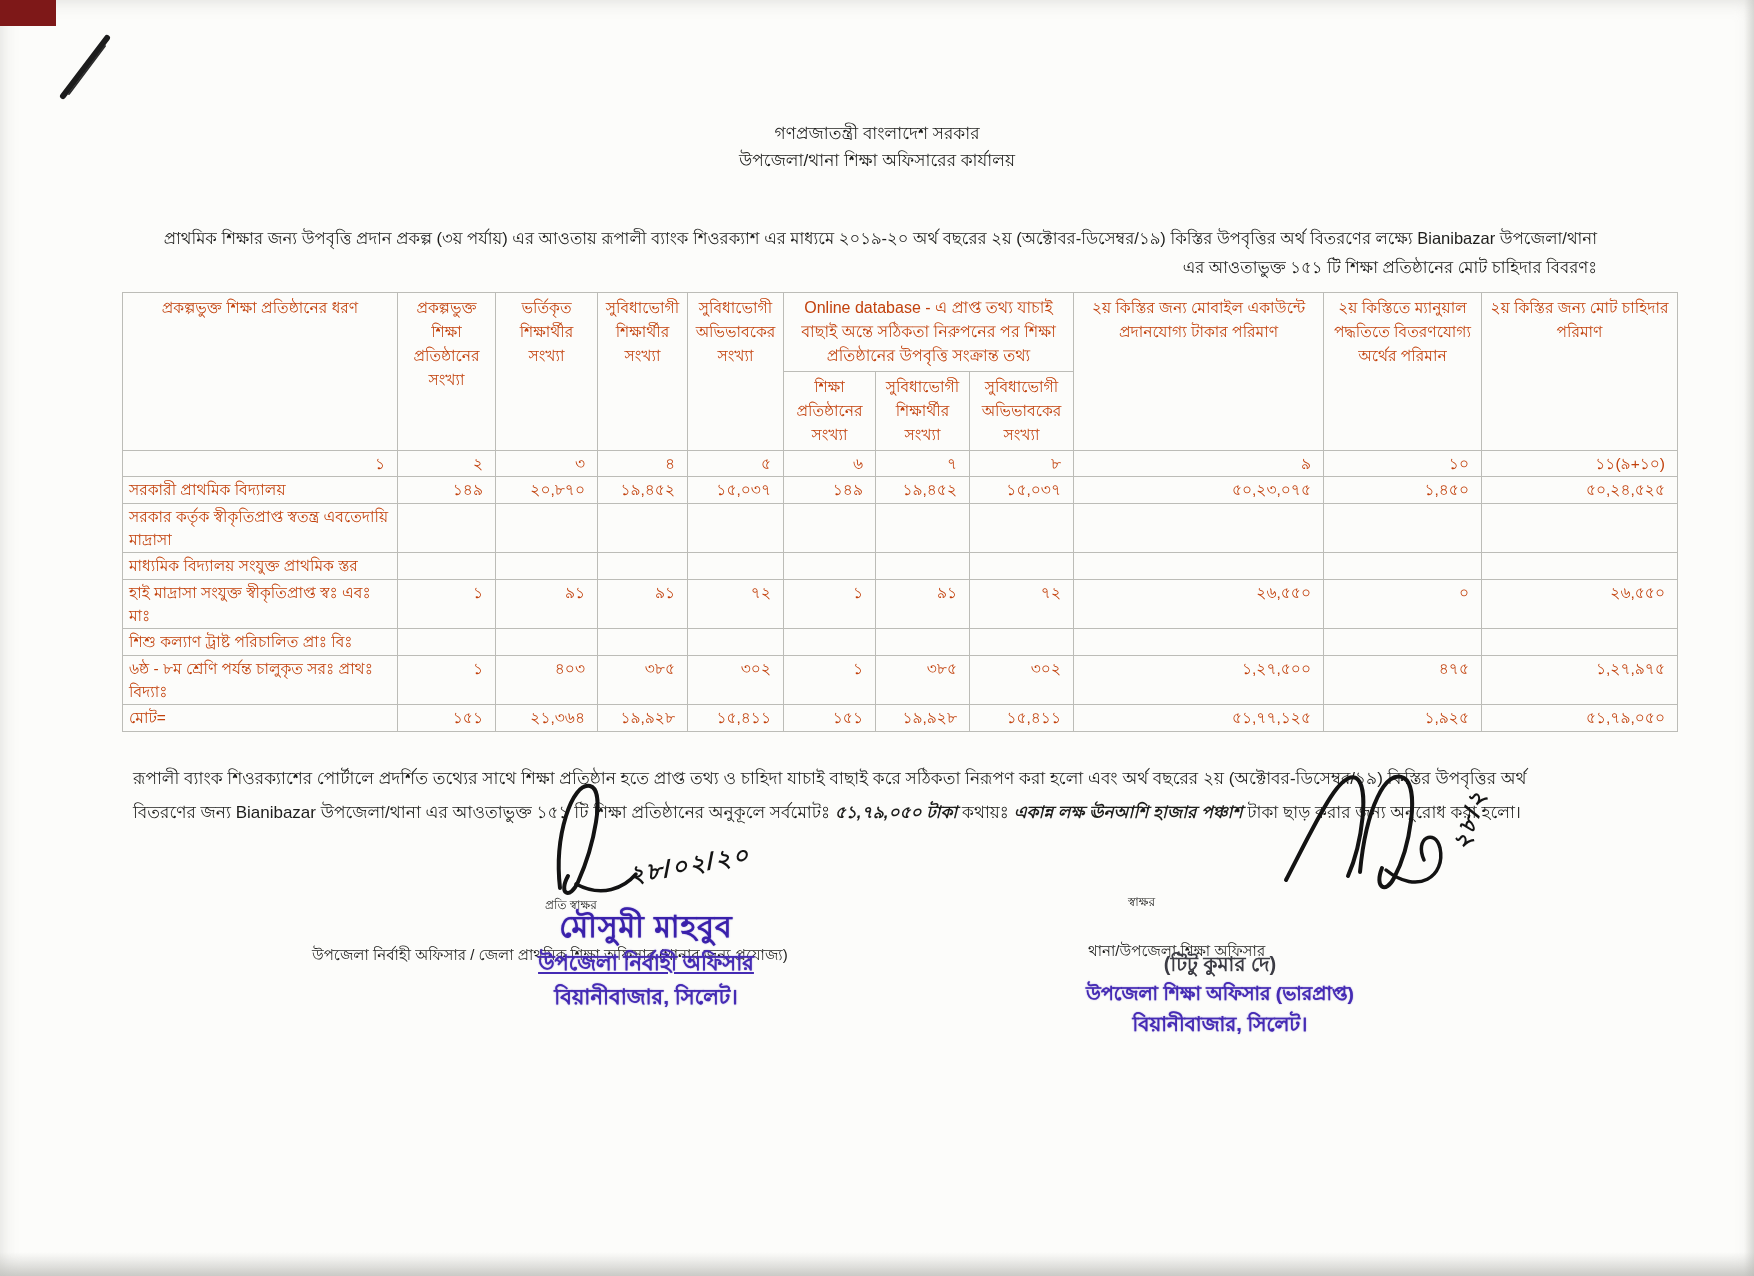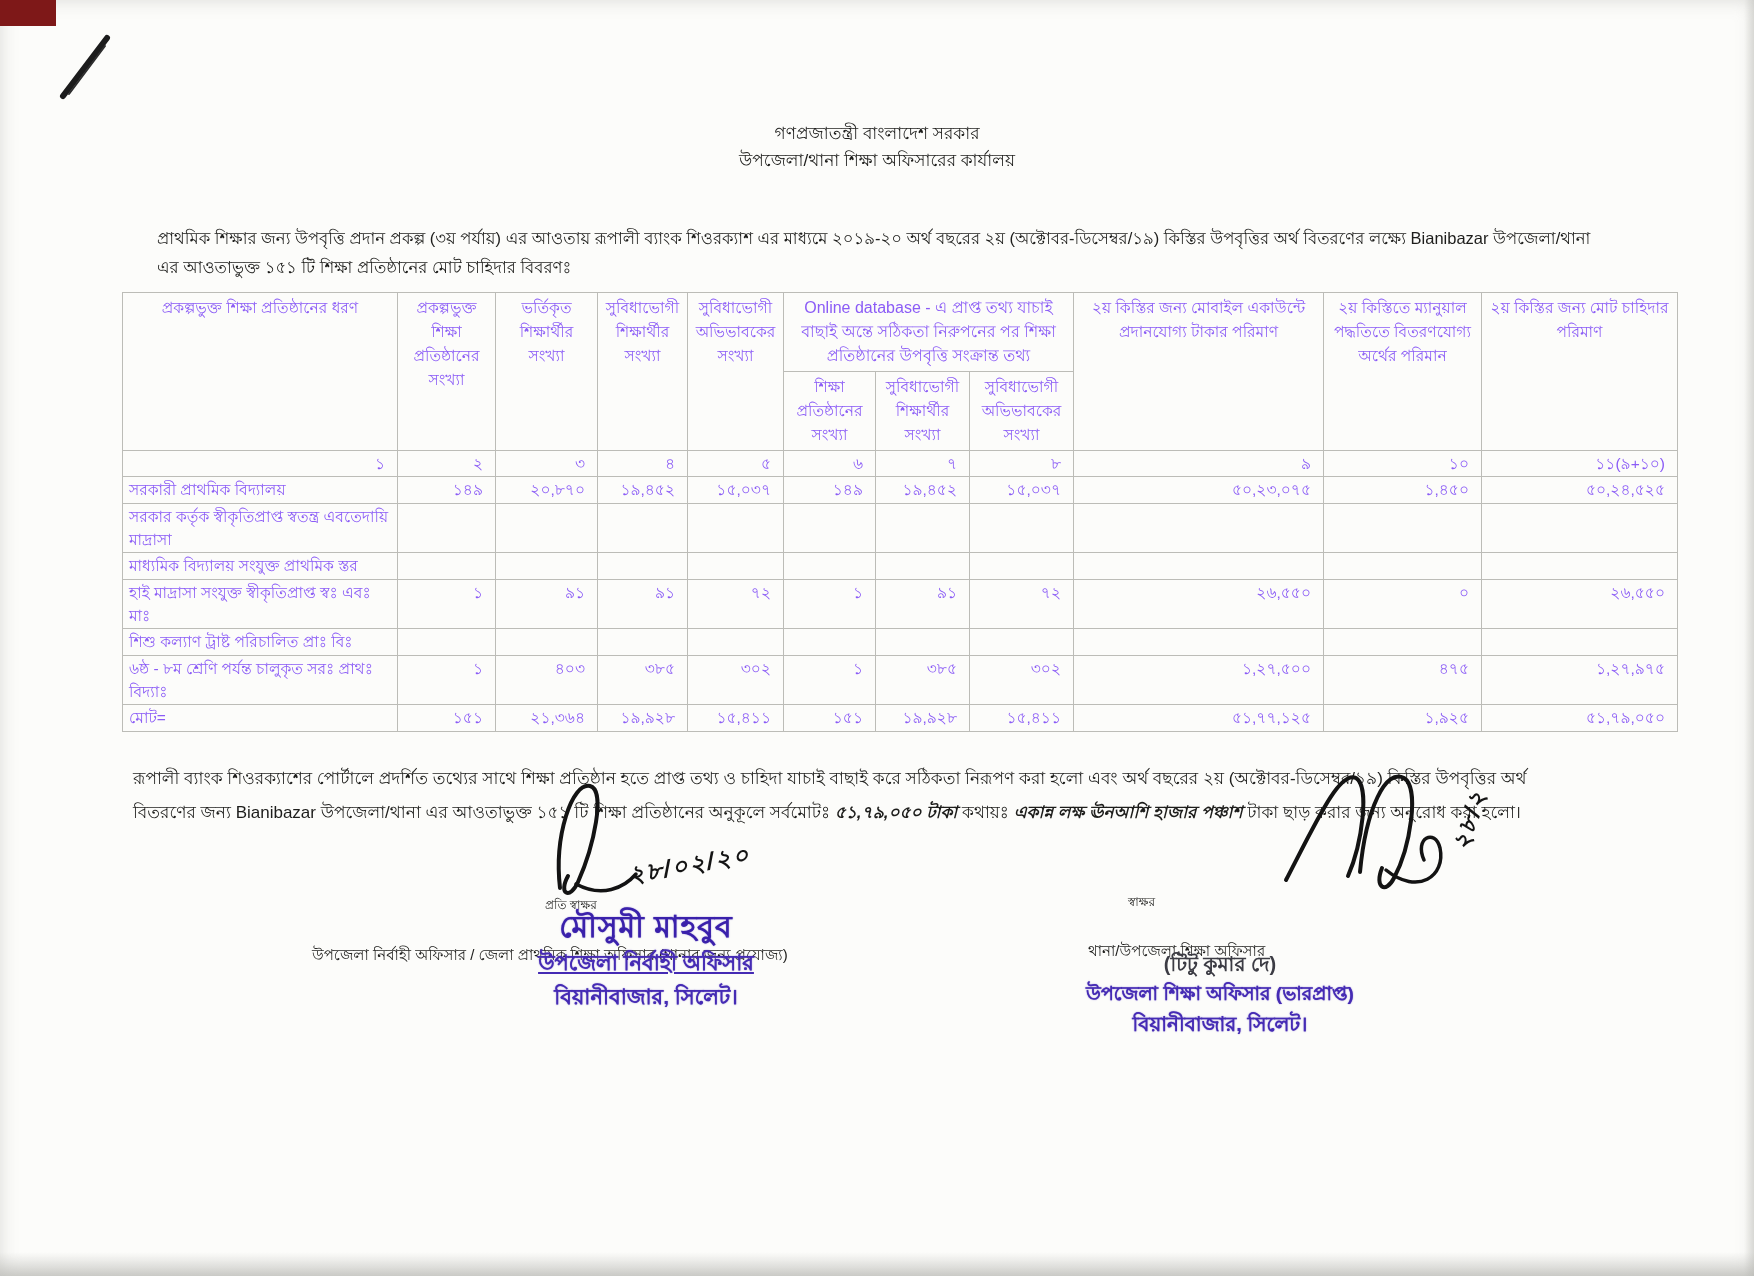--- a/index.html
+++ b/index.html
@@ -20,26 +20,26 @@
   .pen-mark{position:absolute;left:55px;top:30px;}
   .bottom-shade{position:absolute;left:0;bottom:0;width:100%;height:24px;
     background:linear-gradient(rgba(200,200,196,0),rgba(175,175,170,.55));}
   .right-shade{position:absolute;right:0;top:0;width:10px;height:100%;
     background:linear-gradient(90deg,rgba(200,200,196,0),rgba(180,180,175,.35));}
 
   
   .doc-header{position:absolute;top:120px;left:0;width:1754px;text-align:center;
     font-size:17px;line-height:27px;}
   
-  .intro{position:absolute;top:224px;left:157px;width:1440px;text-align:left;
+  .intro{position:absolute;top:224px;left:157px;width:1440px;text-align:right;
     font-size:16.5px;line-height:29px;}
 
   
   .demand-table{position:absolute;top:292px;left:122px;}
-  table{border-collapse:collapse;table-layout:fixed;width:1555px;font-size:15.5px;color:#8b5cf6;border-radius:28px;}
+  table{border-collapse:collapse;table-layout:fixed;width:1555px;font-size:15.5px;color:#c2410c;border-radius:28px;}
   th,td{border:1px solid #bcbcb7;overflow:hidden;}
   th{font-weight:normal;text-align:center;vertical-align:top;padding:3px 4px;line-height:24px;}
   th.group{font-size:16px;}
   td{padding:1px 12px 1px 6px;line-height:23px;vertical-align:top;}
   td.num{text-align:right;}
   td.lbl{text-align:left;padding:1px 6px;}
   tr.numrow td{height:21px;}
   tr.datarow td{height:24px;}
 
   

